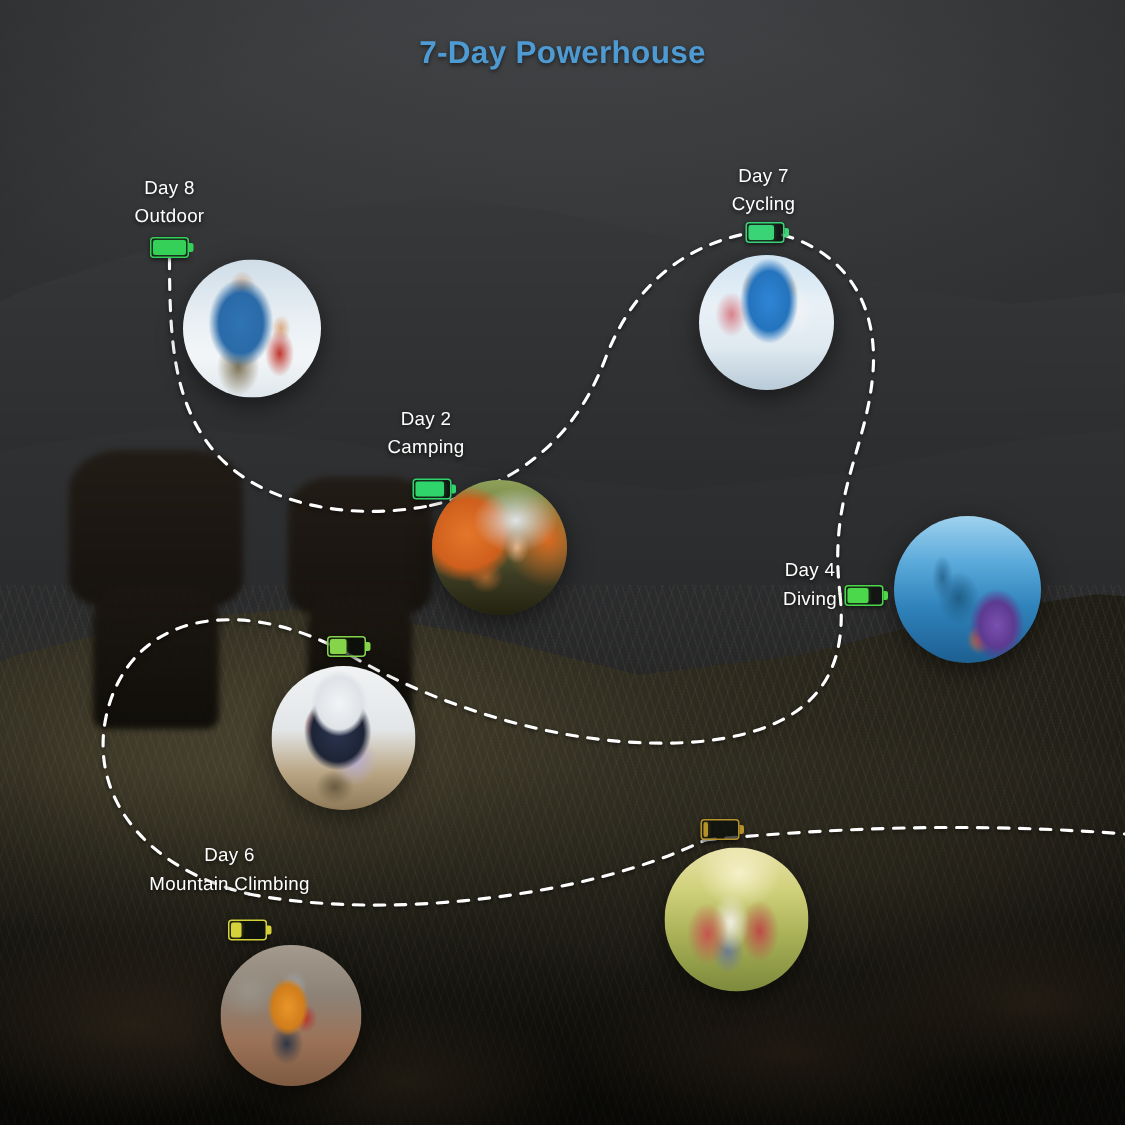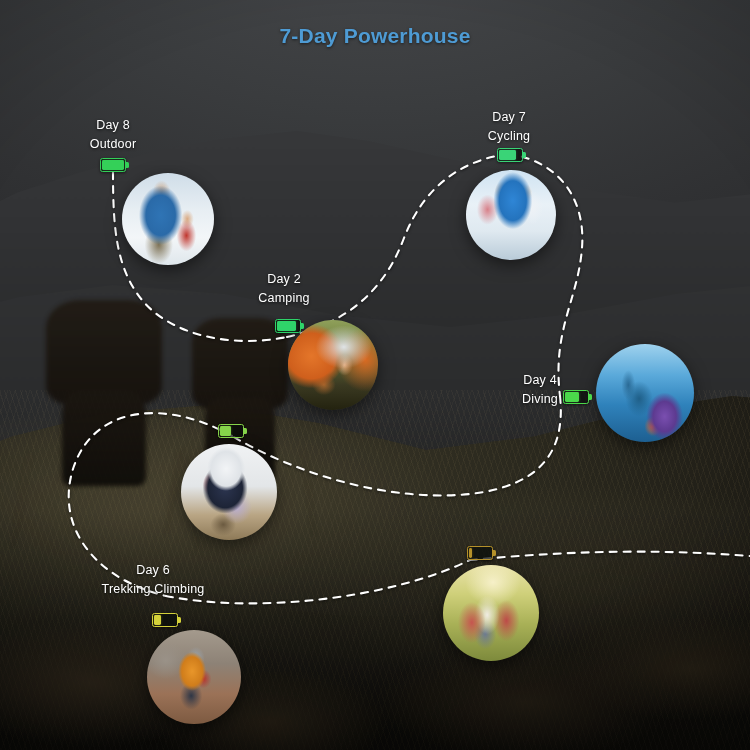--- a/index.html
+++ b/index.html
@@ -289,21 +289,21 @@
   </div>
   <div class="battery" id="bat4" style="left: 218px; top: 424px; border-color: rgb(134, 212, 74); --nub: #86d44a;">
     <div class="fill" style="background: rgb(134, 212, 74); width: calc(52% - 1.248px); box-shadow: rgba(134, 212, 74, 0.333) 0px 0px 3px;"></div>
   </div>
 
   <div class="bubble" style="left:147px;top:630px;width:94px;height:94px;">
     <div class="ph ph-climb"></div>
   </div>
   <div class="stop" style="left:88px;top:563px;width:130px;">
     <div class="day">Day 6</div>
-    <div class="act">Trekking Climbing</div>
+    <div class="act">Mountain Climbing</div>
   </div>
   <div class="battery" id="bat5" style="left: 152px; top: 613px; border-color: rgb(212, 209, 58); --nub: #d4d13a;">
     <div class="fill" style="background: rgb(212, 209, 58); width: calc(30% - 0.72px); box-shadow: rgba(212, 209, 58, 0.333) 0px 0px 3px;"></div>
   </div>
 
   <div class="bubble" style="left:443px;top:565px;width:96px;height:96px;">
     <div class="ph ph-party"></div>
   </div>
   <div class="battery" id="bat6" style="left: 467px; top: 546px; border-color: rgb(181, 145, 42); --nub: #b5912a;">
     <div class="fill" style="background: rgb(181, 145, 42); width: calc(14% - 0.336px); box-shadow: rgba(181, 145, 42, 0.333) 0px 0px 3px;"></div>

